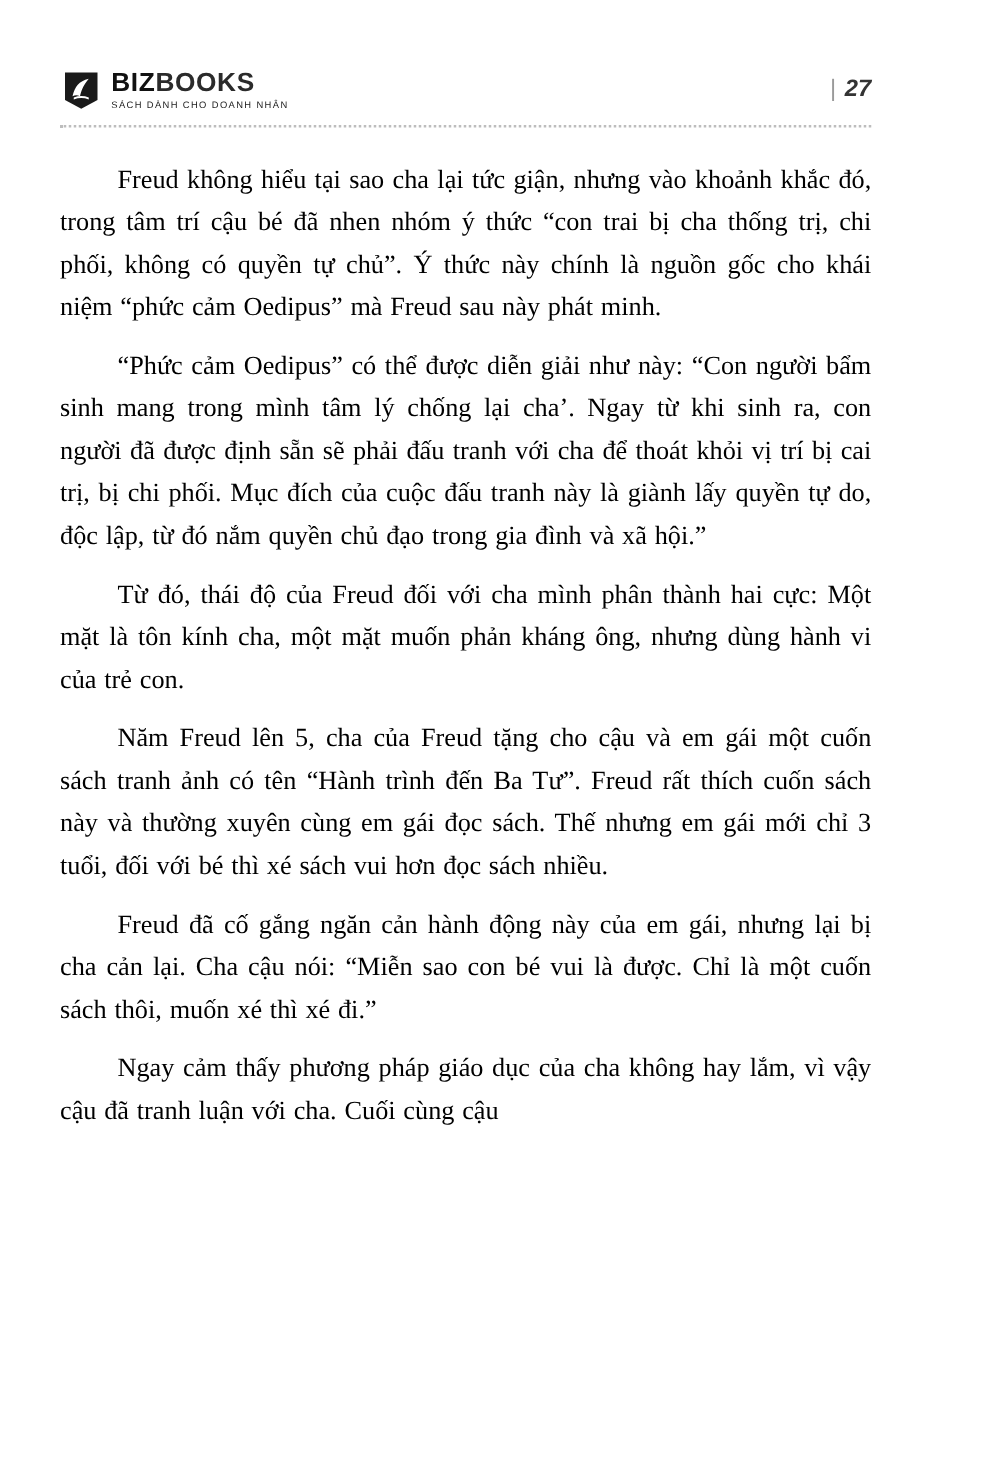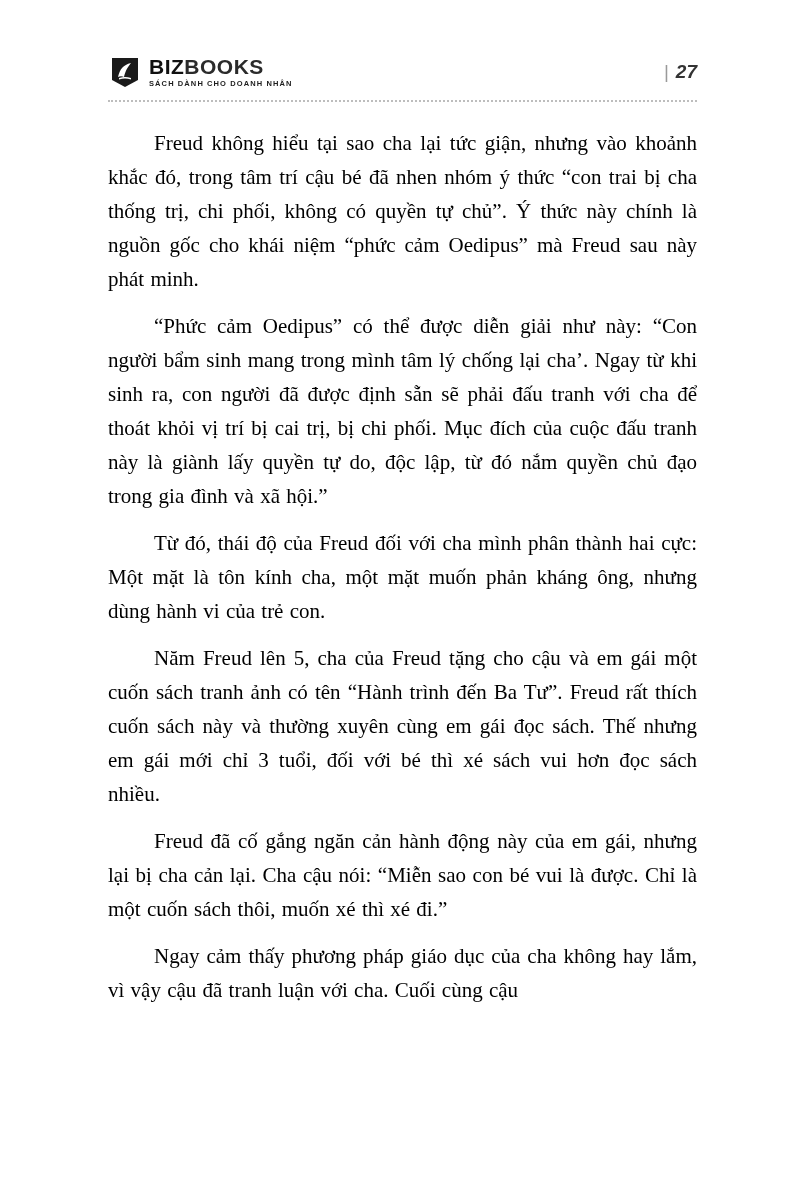--- a/index.html
+++ b/index.html
@@ -11,21 +11,21 @@
     width: 805px;
     height: 1184px;
     position: relative;
     font-family: "Liberation Serif", serif;
     color: #1e1e1e;
     overflow: hidden;
   }
   .page {
     position: absolute;
     inset: 0;
-    padding: 50px 108px 0 108px;
+    padding: 50px 108px 0 48px;
     box-sizing: border-box;
   }
   
   .header {
     display: flex;
     align-items: center;
     justify-content: space-between;
     height: 44px;
   }
   .brand {
@@ -51,21 +51,21 @@
     font-weight: 700;
     font-size: 21px;
     letter-spacing: 0.5px;
     color: #111111;
   }
   .brand-name .books {
     color: #2b2b2b;
   }
   .tagline {
     font-family: "Liberation Sans", sans-serif;
-    font-weight: 700;
+    font-weight: 400;
     font-size: 7.5px;
     letter-spacing: 1.1px;
     color: #1c1c1c;
     margin-top: 3px;
     white-space: nowrap;
   }
   .pageno {
     font-family: "Liberation Sans", sans-serif;
     font-size: 19px;
     color: #3a3a3a;

